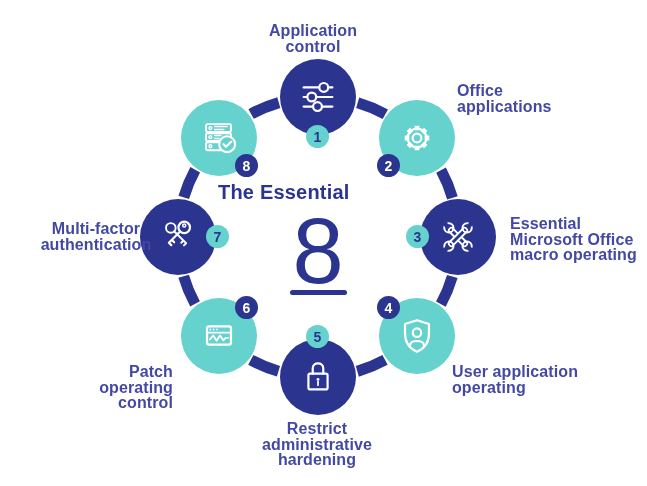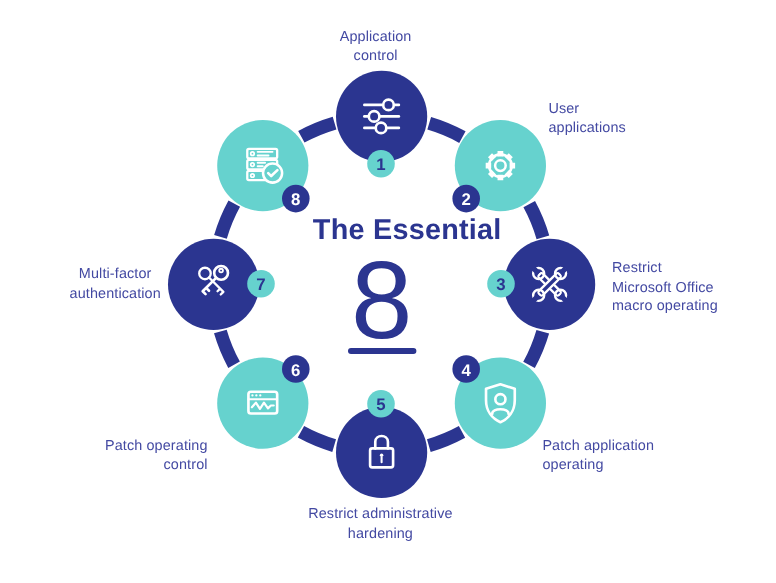--- a/index.html
+++ b/index.html
@@ -23,28 +23,28 @@
   .node.teal{background:var(--teal);}
   .badge{
     position:absolute;width:23px;height:23px;border-radius:50%;z-index:3;
     display:flex;align-items:center;justify-content:center;
     font-size:14px;font-weight:bold;
   }
   .badge.navy{background:var(--navy);color:var(--white);}
   .badge.teal{background:var(--teal);color:var(--navy);}
   .label{
     position:absolute;z-index:2;color:var(--label);
-    font-size:12px;font-weight:normal;line-height:15.5px;letter-spacing:.1px;
+    font-size:16px;font-weight:bold;line-height:15.5px;letter-spacing:.1px;
   }
   .label span{display:block;}
   .label.center{text-align:center;}
   .label.right{text-align:right;}
   .center-title{
-    position:absolute;left:218px;top:180px;width:200px;text-align:right;z-index:2;
-    color:var(--navy);font-size:24px;font-weight:bold;line-height:24px;letter-spacing:.2px;
+    position:absolute;left:218px;top:180px;width:200px;text-align:left;z-index:2;
+    color:var(--navy);font-size:20px;font-weight:bold;line-height:24px;letter-spacing:.2px;
   }
   .center-eight{
     position:absolute;left:218px;top:205px;width:200px;text-align:center;z-index:2;
     color:var(--navy);font-size:92px;font-weight:500;line-height:92px;
   }
   .center-underline{
     position:absolute;left:290px;top:290px;width:57px;height:5px;border-radius:2.5px;
     background:var(--navy);z-index:2;
   }
   .icon{display:block;}
@@ -88,21 +88,21 @@
     <svg class="icon" width="46" height="46" viewBox="0 0 48 48">
       <path class="tooth" d="M32 24 H36.8 M29.66 29.66 L33.05 33.05 M24 32 V36.8 M18.34 29.66 L14.95 33.05 M16 24 H11.2 M18.34 18.34 L14.95 14.95 M24 16 V11.2 M29.66 18.34 L33.05 14.95"></path>
       <circle class="s" cx="24" cy="24" r="9.8"></circle>
       <circle class="knock-teal" cx="24" cy="24" r="4.6"></circle>
     </svg>
   </div>
   <div class="badge navy" style="left:377px;top:154px">
     <span>2</span>
   </div>
   <div class="label" style="left:457px;top:83px">
-    <span>User</span>
+    <span>Office</span>
     <span>applications</span>
   </div>
 
   <div class="node navy" style="left:420px;top:199px">
     <svg class="icon" width="46" height="46" viewBox="0 0 48 48">
 
       <path class="wshaft" d="M17 17 L31 31"></path>
       <path class="cut-navy" style="stroke-width:3" d="M16 16 L32 32"></path>
       <circle class="s" style="stroke-width:2.1" cx="14.5" cy="14.5" r="4.8"></circle>
       <circle class="s" style="stroke-width:2.1" cx="33.5" cy="33.5" r="4.8"></circle>
@@ -112,37 +112,37 @@
       <path class="cut-navy" style="stroke-width:3" d="M16 32 L32 16"></path>
       <circle class="s" style="stroke-width:2.1" cx="14.5" cy="33.5" r="4.8"></circle>
       <circle class="s" style="stroke-width:2.1" cx="33.5" cy="14.5" r="4.8"></circle>
       <path class="cut-navy" style="stroke-width:4.5" d="M14.5 33.5 L10 38 M33.5 14.5 L38 10"></path>
     </svg>
   </div>
   <div class="badge teal" style="left:406px;top:225px">
     <span>3</span>
   </div>
   <div class="label" style="left:510px;top:216px">
-    <span>Restrict</span>
+    <span>Essential</span>
     <span>Microsoft Office</span>
     <span>macro operating</span>
   </div>
 
   <div class="node teal" style="left:379px;top:298px">
     <svg class="icon" width="46" height="46" viewBox="0 0 48 48">
       <path class="s" d="M24 7.5 L36.5 11.5 V21.5 C36.5 31 31 37.5 24 40.5 C17 37.5 11.5 31 11.5 21.5 V11.5 Z"></path>
       <circle class="s" cx="24" cy="20.5" r="4.4"></circle>
       <path class="s" d="M16.8 33.5 C16.8 27.8 31.2 27.8 31.2 33.5"></path>
     </svg>
   </div>
   <div class="badge navy" style="left:377px;top:296px">
     <span>4</span>
   </div>
   <div class="label" style="left:452px;top:364px">
-    <span>Patch application</span>
+    <span>User application</span>
     <span>operating</span>
   </div>
 
   <div class="node navy" style="left:280px;top:339px">
     <svg class="icon" width="46" height="46" viewBox="0 0 48 48">
       <path class="s" d="M18.5 20.5 V14.8 C18.5 8 29.5 8 29.5 14.8 V20.5"></path>
       <rect class="s" x="14" y="20.5" width="20" height="16.5" rx="1.8"></rect>
       <circle class="dotf" cx="24" cy="26.5" r="1.5"></circle>
       <path class="s" style="stroke-width:1.8" d="M24 28.5 V32.5"></path>
     </svg>

